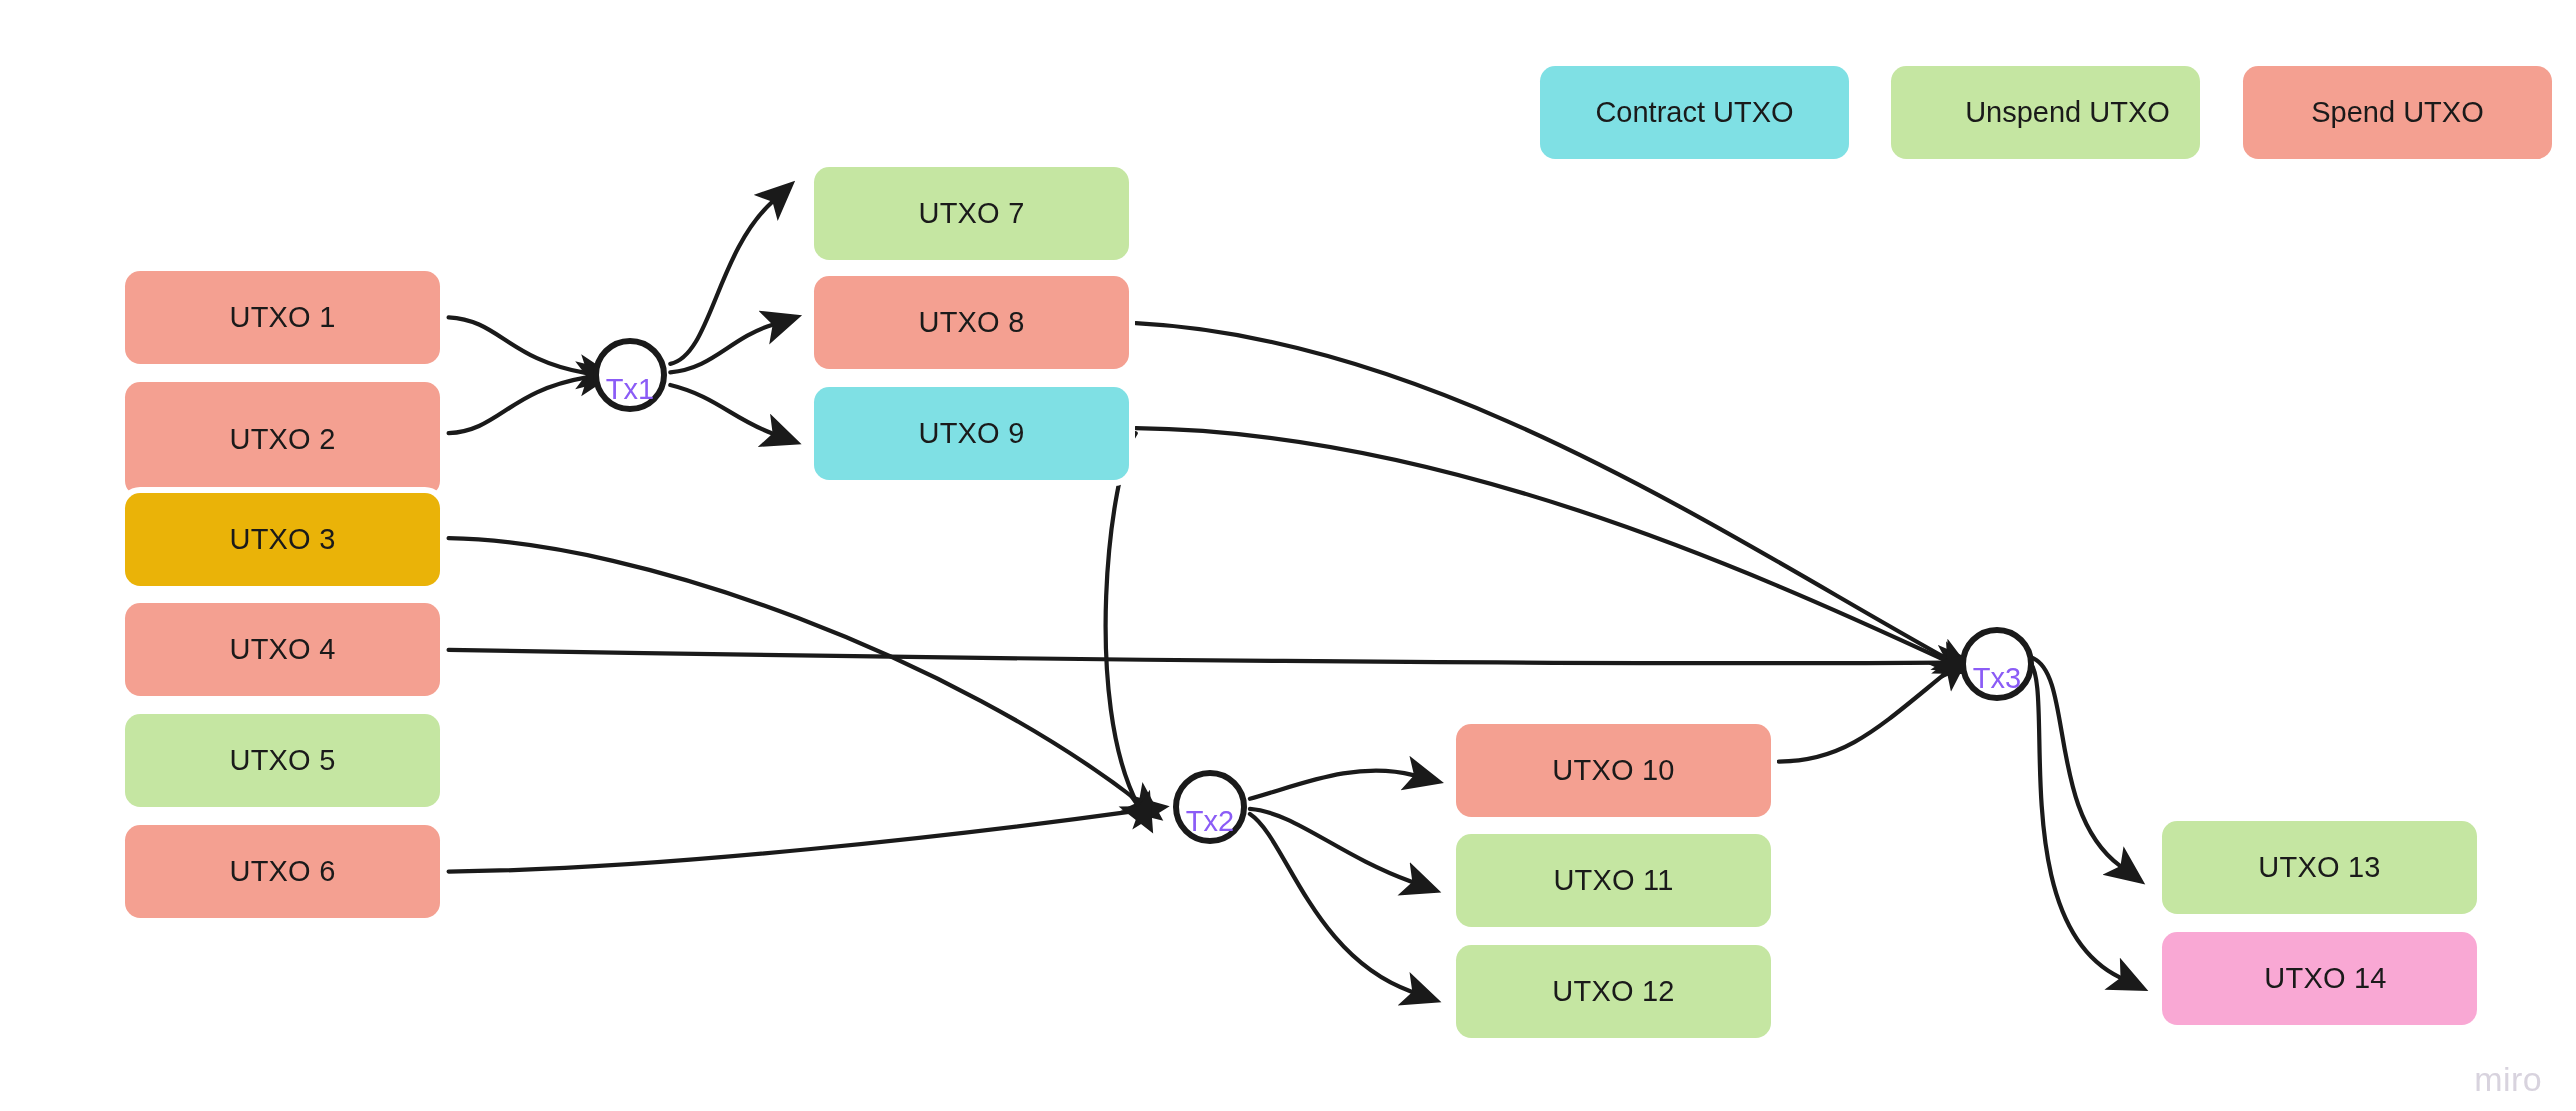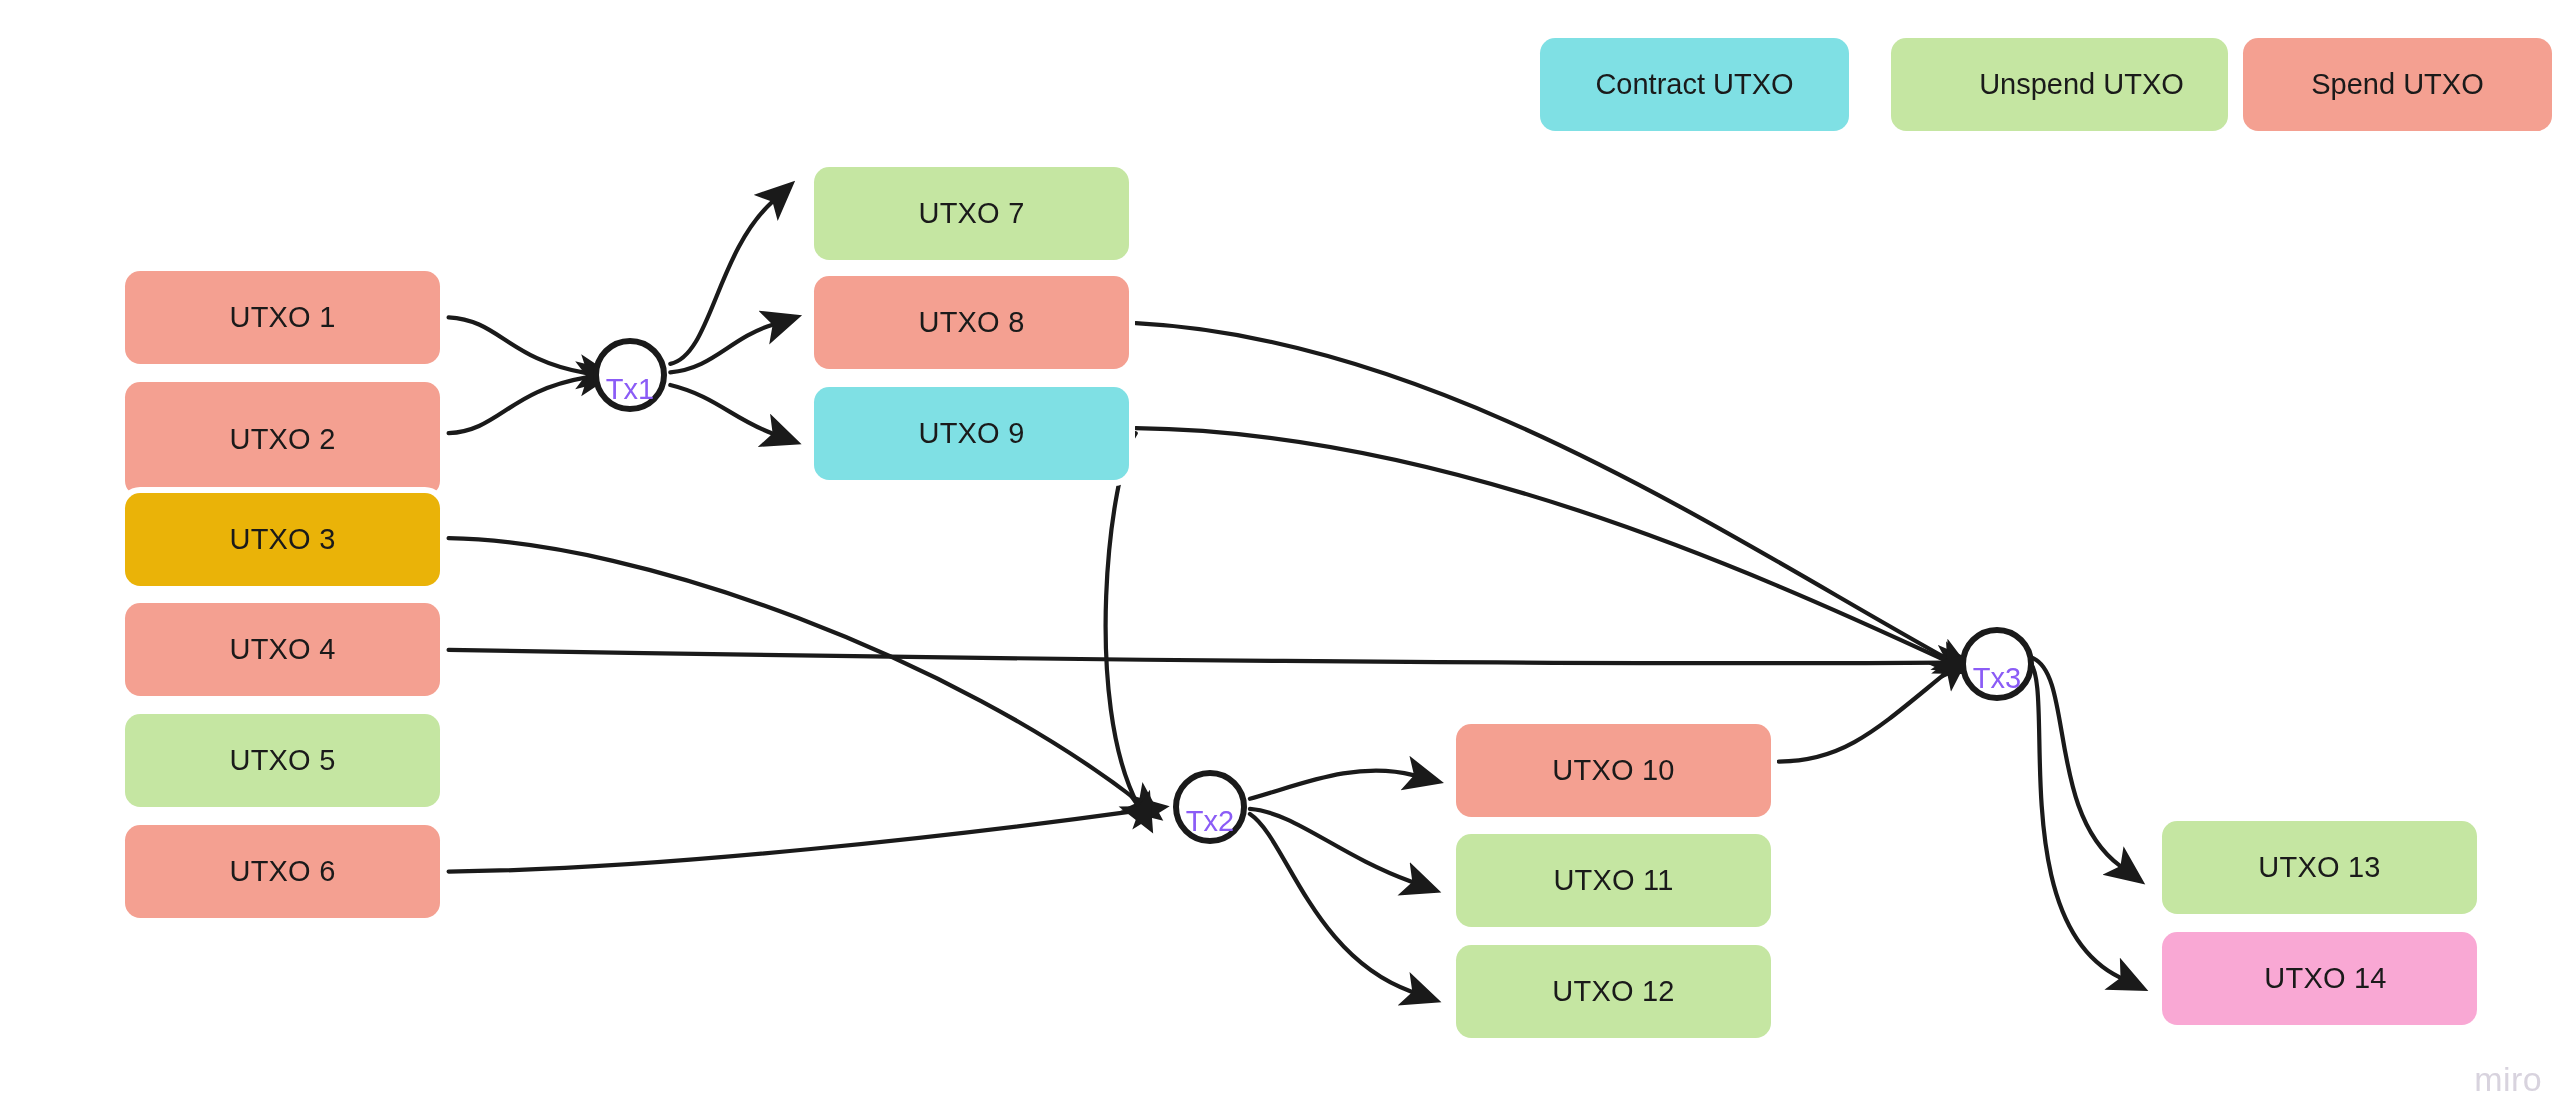--- a/index.html
+++ b/index.html
@@ -41,20 +41,21 @@
   .legend-box {
     position: absolute;
     display: flex;
     align-items: center;
     justify-content: center;
     border-radius: 15.2px;
     box-shadow: 0 0 0 6px #ffffff;
     font-size: 29px;
     color: #1a1a1a;
     box-sizing: border-box;
+    margin-top: 28px;
   }
   .tx-node {
     position: absolute;
     display: flex;
     align-items: flex-end;
     justify-content: center;
     border-radius: 50%;
     background: #ffffff;
     border: 6px solid #1a1a1a;
     font-size: 29px;
@@ -165,21 +166,21 @@
         <span>Tx2</span>
       </div>
       <div class="tx-node" style="left: 1960px; top: 627px; width: 74px; height: 74px;">
         <span>Tx3</span>
       </div>
     </div>
   <div id="legend-layer">
       <div class="legend-box" style="left: 1540px; top: 38px; width: 309px; height: 93px; background: rgb(127, 224, 228);">
         <span>Contract UTXO</span>
       </div>
-      <div class="legend-box" style="left: 1891px; top: 38px; width: 337px; height: 93px; background: rgb(197, 230, 162); padding-left: 44px;">
+      <div class="legend-box" style="left: 1891px; top: 38px; width: 309px; height: 93px; background: rgb(197, 230, 162); padding-left: 44px;">
         <span>Unspend UTXO</span>
       </div>
       <div class="legend-box" style="left: 2243px; top: 38px; width: 309px; height: 93px; background: rgb(244, 160, 145);">
         <span>Spend UTXO</span>
       </div>
     </div>
 
   <div id="watermark">miro</div>
 
 </div>

